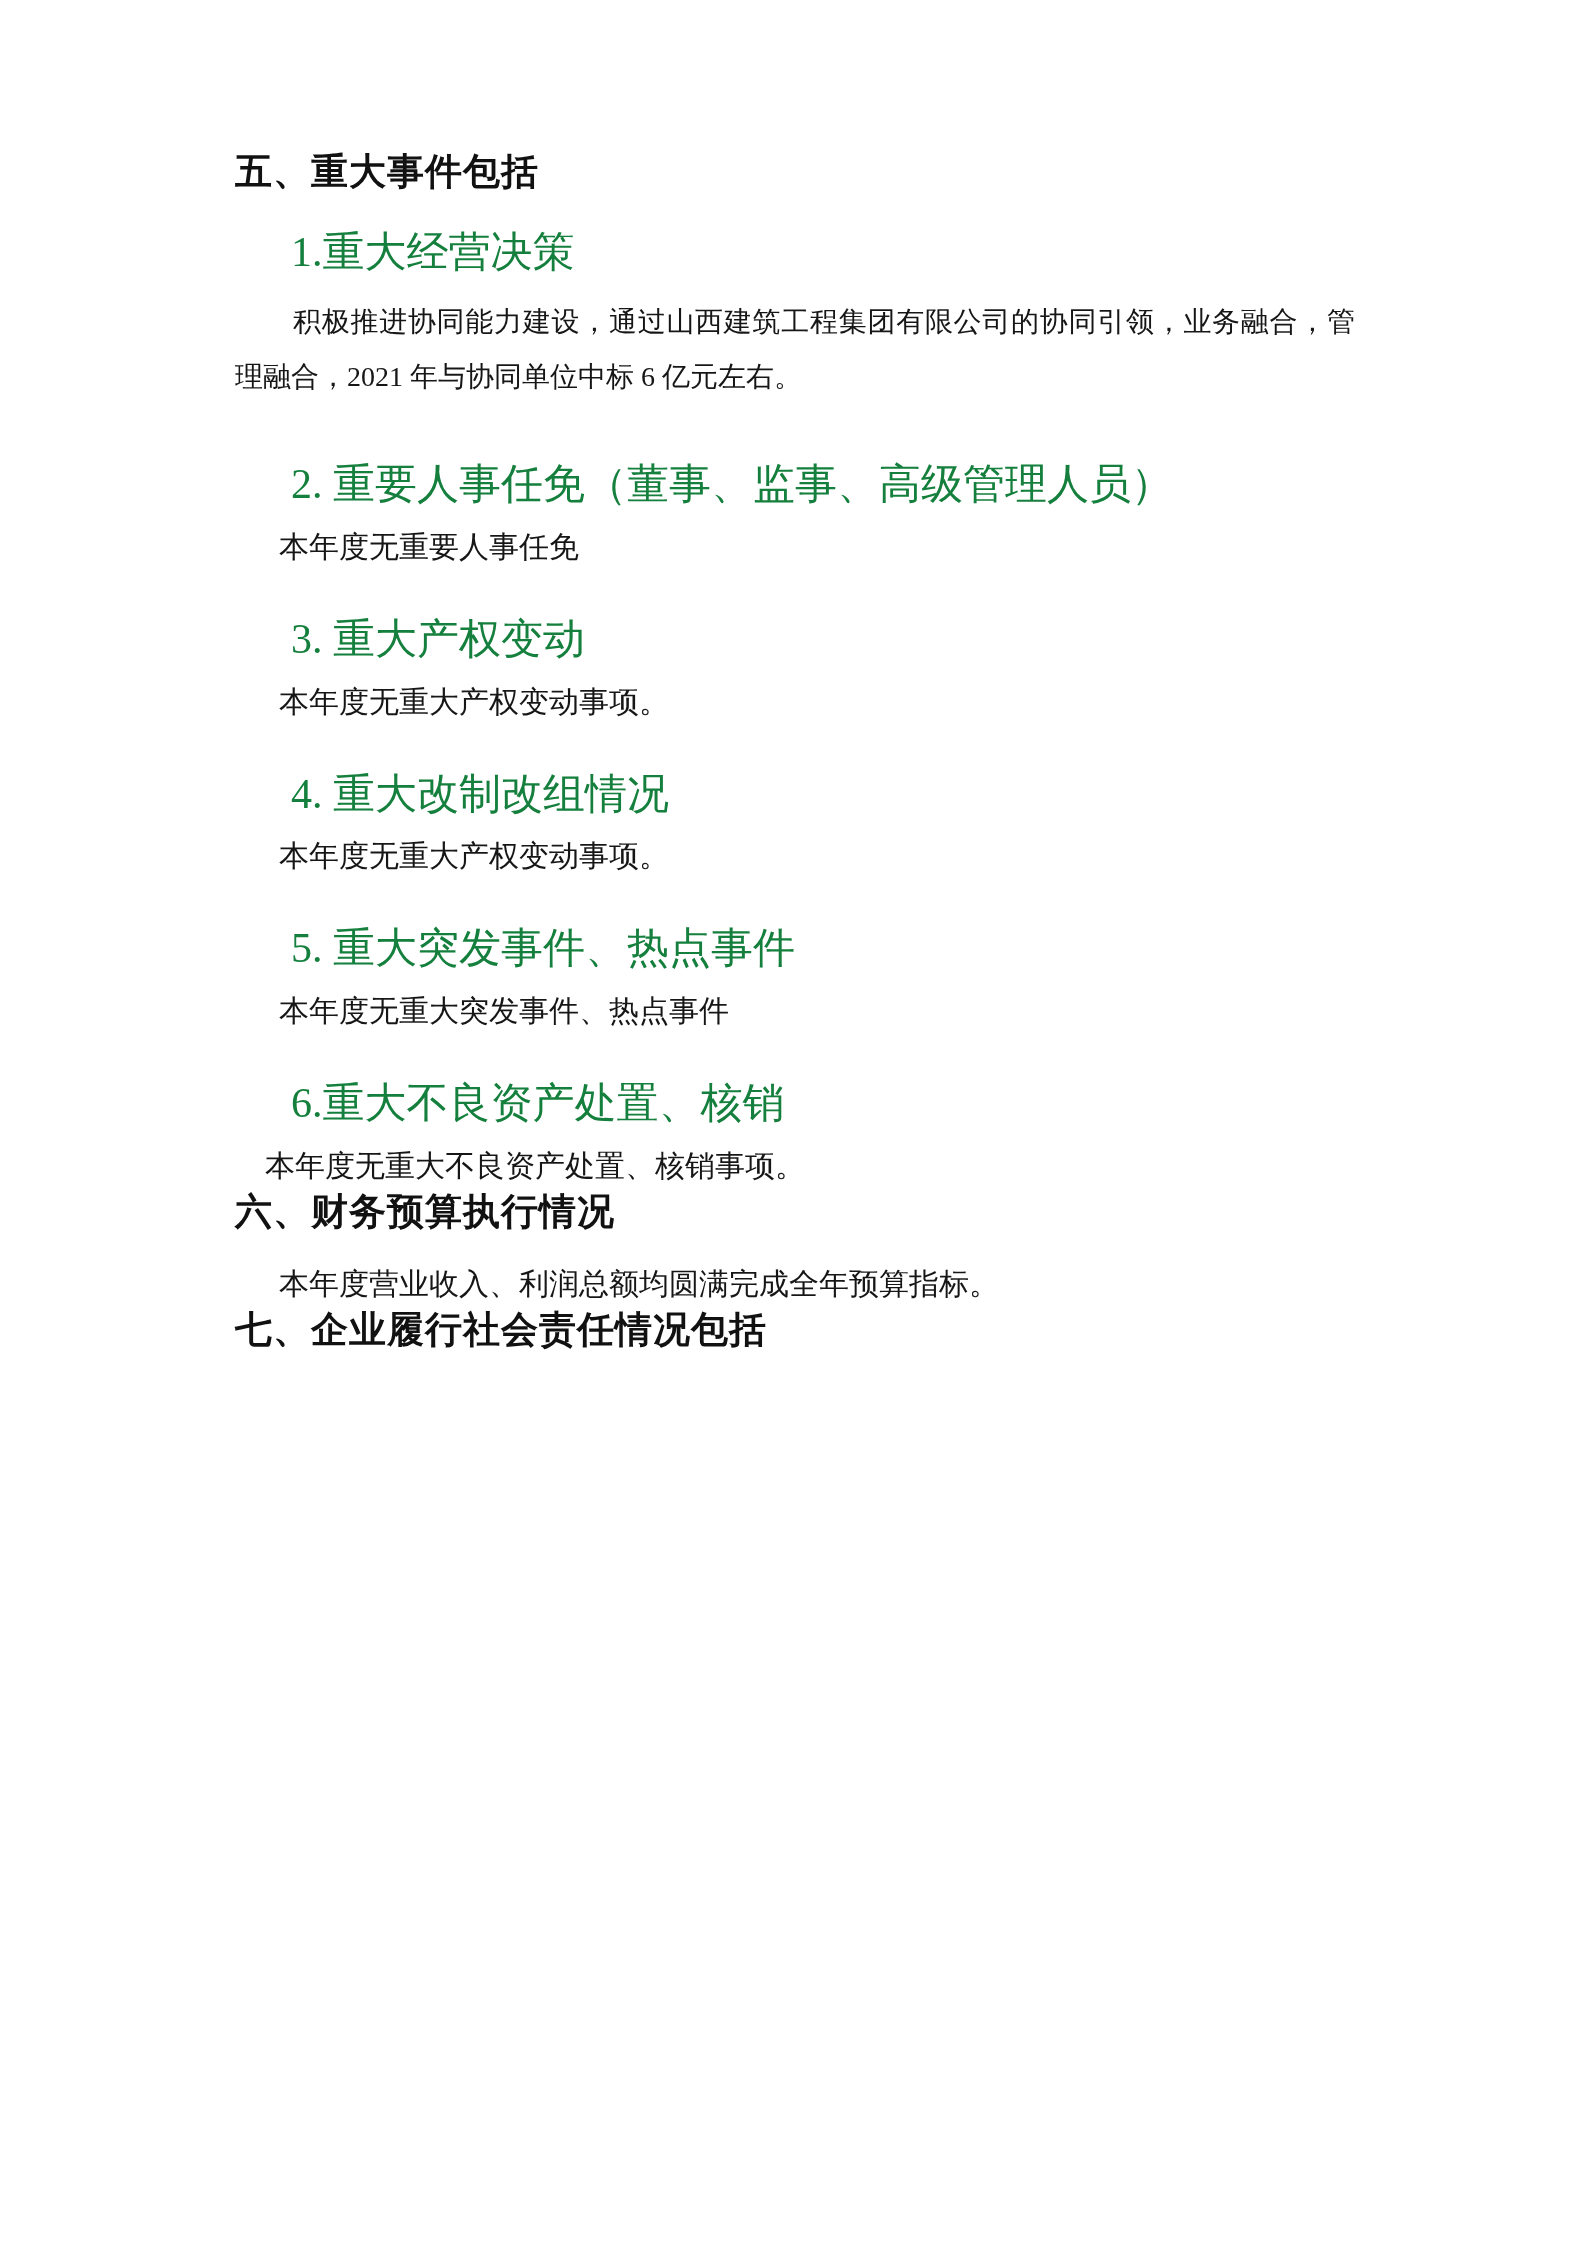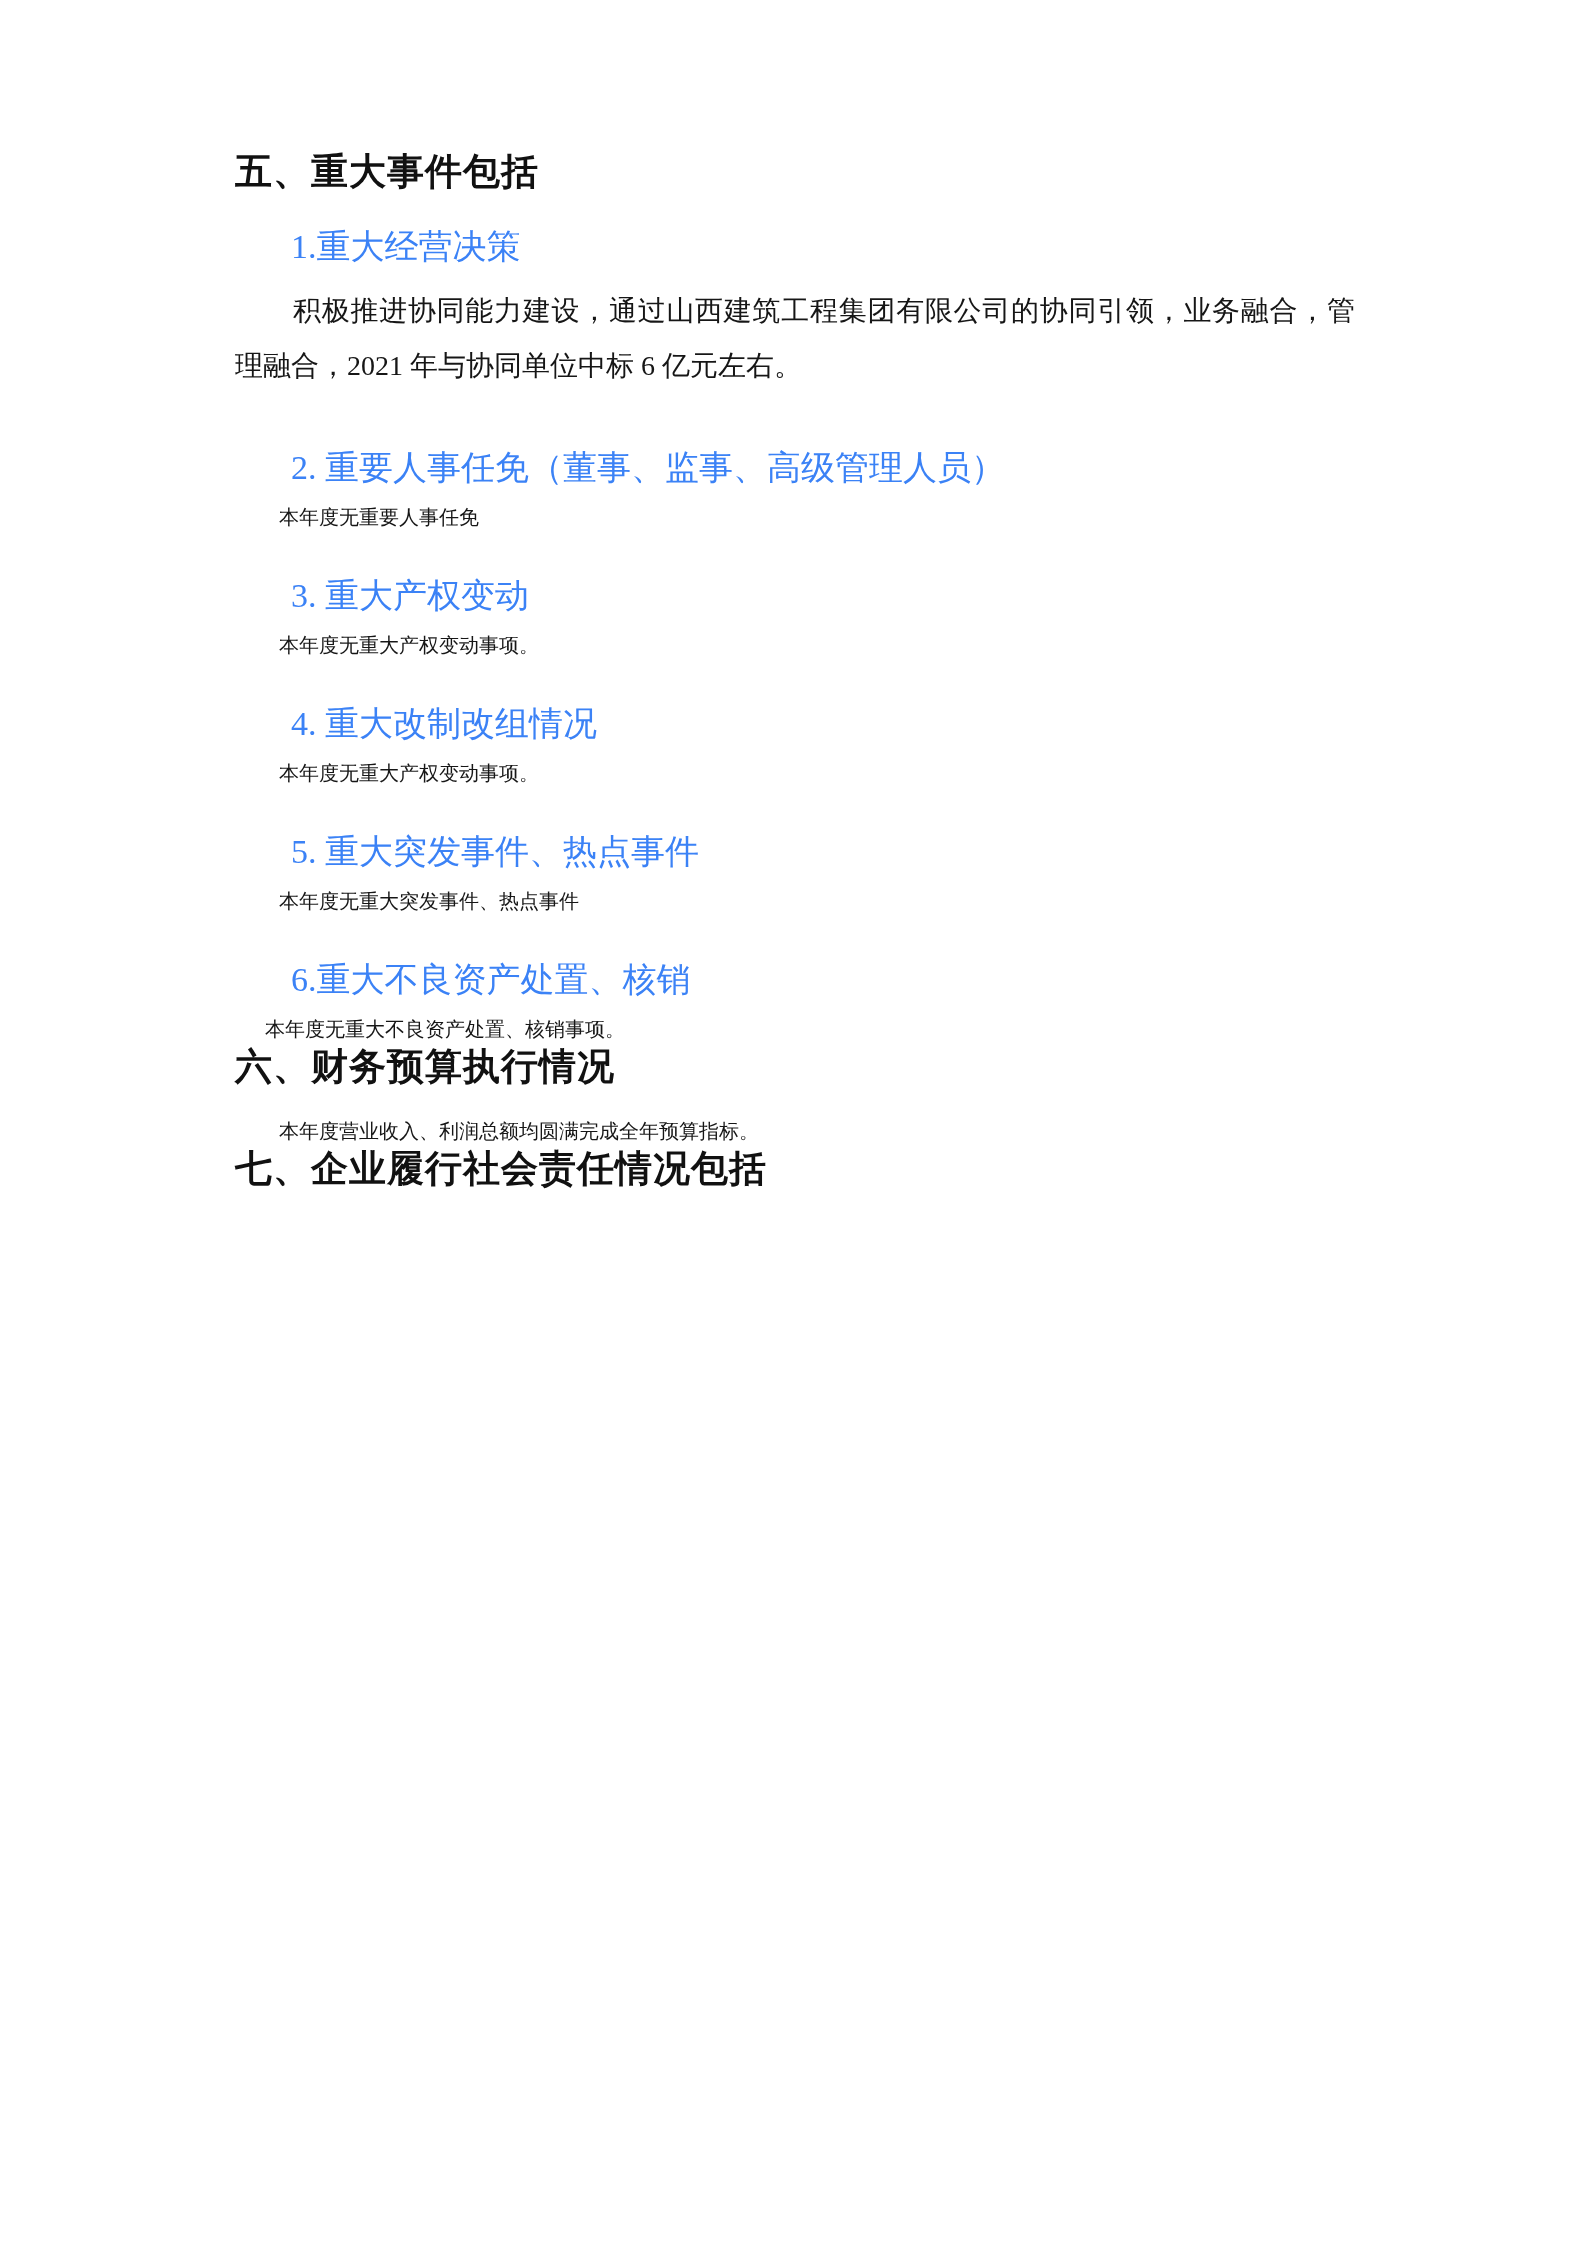--- a/index.html
+++ b/index.html
@@ -28,37 +28,37 @@
     line-height: 1.2;
     margin: 0 0 0 0;
     letter-spacing: 1px;
     color: #111;
   }
   .sec-5 { margin-top: 48px; }
   .sec-6 { margin-top: 52px; }
   .sec-7 { margin-top: 60px; }
 
   .sub-heading {
-    font-size: 34px;
+    font-size: 42px;
     line-height: 1.35;
     margin: 30px 0 0 0;
     text-indent: 56px;
-    color: #3b82f6;
+    color: #15803d;
   }
 
   .para {
     font-size: 28px;
     line-height: 1.78;
     margin: 14px 0 0 0;
     text-indent: 34px;
     text-align: justify;
     color: #161616;
   }
   .para.narrow {
-    font-size: 20px;
+    font-size: 30px;
     line-height: 1.6;
     text-indent: 44px;
     margin-top: 10px;
   }
   .para.big-line {
     line-height: 1.95;
     text-indent: 58px;
   }
   .para.no-indent { text-indent: 0; }
 

